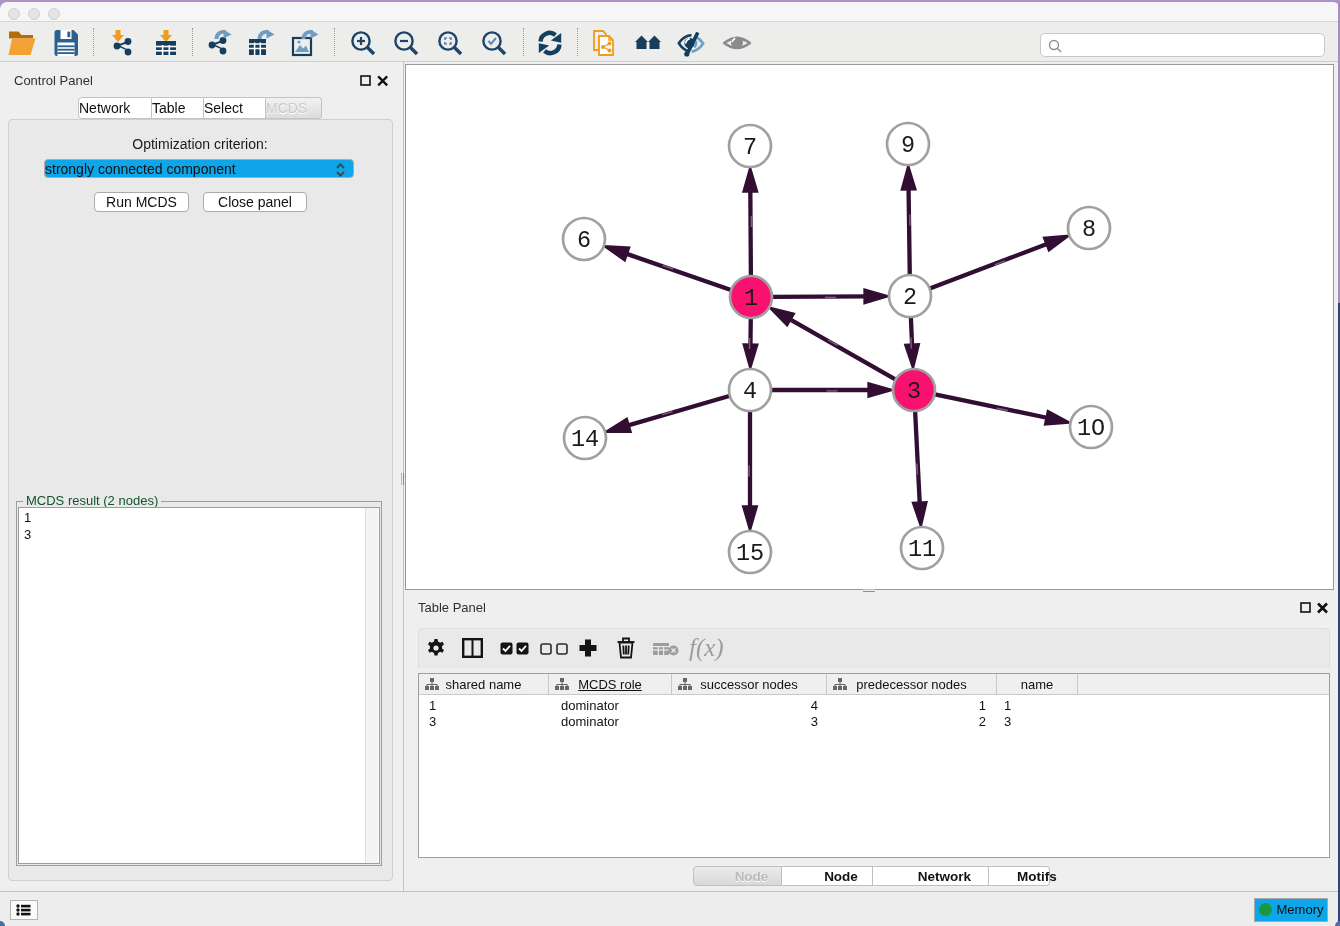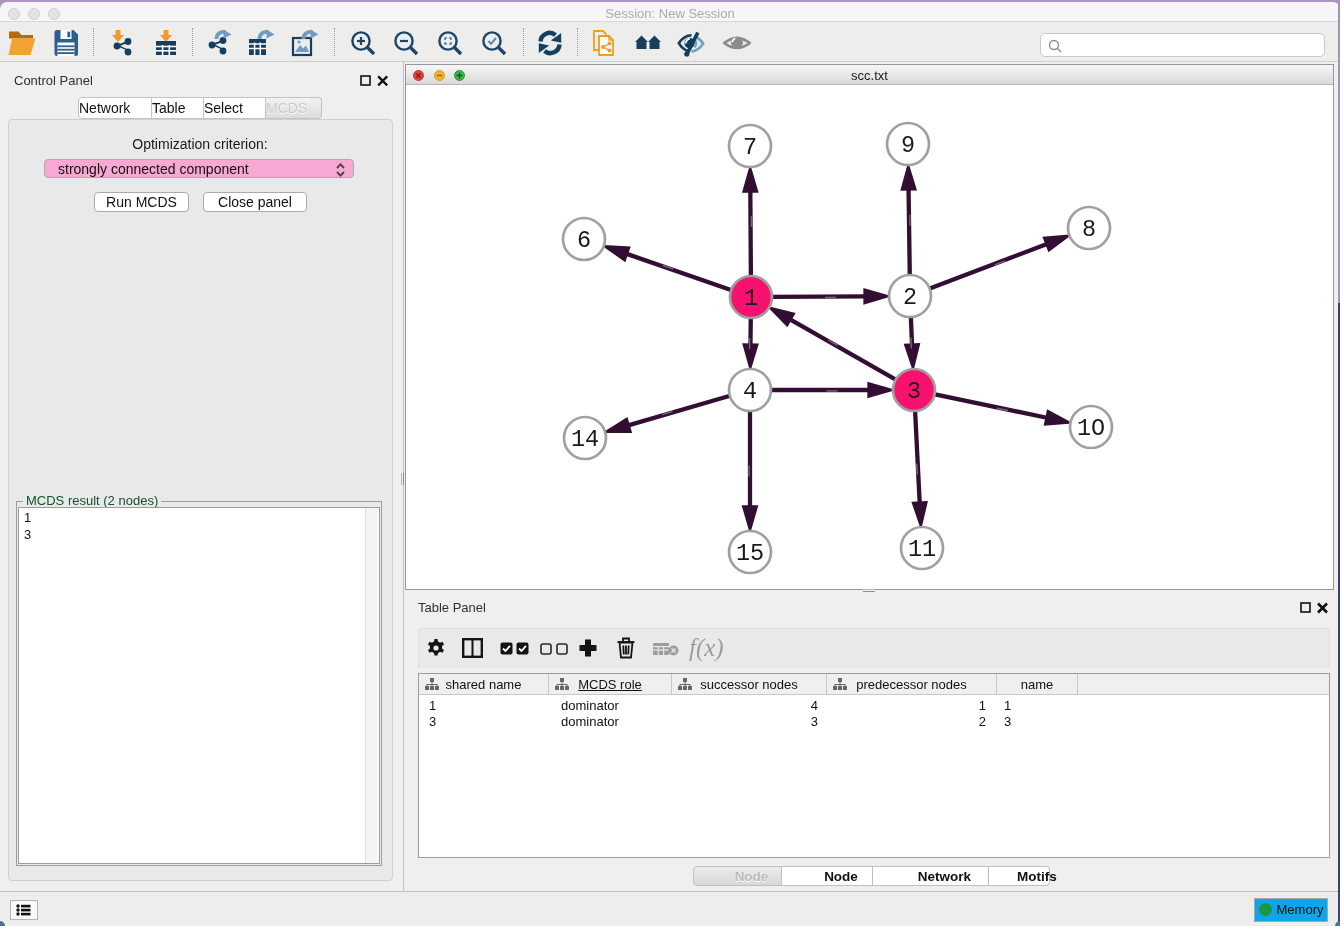--- a/index.html
+++ b/index.html
@@ -18,21 +18,21 @@
 #searchbox { left:1040px; top:11px; width:285px; height:24px; background:#fff; border:1px solid #c8c8c8; border-radius:5px; }
 #searchbox svg { position:absolute; left:6px; top:4px; }
 
 
 #cpanel { left:0; top:62px; width:404px; height:829px; background:#efefef; border-right:1px solid #c4c4c4; }
 #cpTitle { left:14px; top:11px; font-size:13px; color:#303030; }
 .tab { position:absolute; top:35px; height:22px; background:#fff; border:1px solid #c3c3c3; font-size:14px; color:#111; line-height:21px; }
 .tabsel { background:linear-gradient(#f2f2f2,#dcdcdc); color:#c8cbc6; text-shadow:0 1px 0 #fff; }
 #cpBody { left:8px; top:57px; width:385px; height:762px; background:#e9e9e9; border:1px solid #cfcfcf; border-radius:4px; }
 #optlabel { top:74px; left:0; width:400px; text-align:center; font-size:14px; color:#1a1a1a; }
-#combo { left:44px; top:97px; width:310px; height:19px; background:#f9a8d4; border:1px solid #ababab; border-radius:4px; font-size:14px; color:#111; line-height:18px; padding-left:13px; }
+#combo { left:44px; top:97px; width:310px; height:19px; background:#0ea5e9; border:1px solid #ababab; border-radius:4px; font-size:14px; color:#111; line-height:18px; }
 #combo svg { position:absolute; right:7px; top:3px; }
 .btn { position:absolute; top:130px; height:20px; background:#fff; border:1px solid #ababab; border-radius:4px; font-size:14px; color:#111; text-align:center; line-height:18px; }
 #groupbox { left:16px; top:439px; width:366px; height:365px; border:1px solid #9d9d9d; }
 #gbLabel { left:23px; top:431px; background:#e9e9e9; padding:0 3px; font-size:13px; color:#14532d; }
 #mcdsText { left:18px; top:445px; width:362px; height:357px; background:#fff; border:1px solid #9d9d9d; font-size:13px; color:#111; line-height:16.5px; padding:2px 0 0 5px; }
 #mcdsScroll { left:365px; top:446px; width:13px; height:355px; background:#f4f4f4; border-left:1px solid #e0e0e0; }
 
 
 #netwin { left:405px; top:64px; width:929px; height:526px; background:#fff; border:1px solid #979797; }
 #netTitle { left:0; top:0; width:100%; height:20px; background:linear-gradient(#f7f7f7,#d9d9d9); border-bottom:1px solid #b7b7b7; }
@@ -62,21 +62,20 @@
 #redge2 { left:1338px; top:303px; width:2px; height:623px; background:#31447a; }
 .corner { width:5px; height:5px; background:#4a6fa5; }
 </style>
 </head>
 <body>
 <div class="abs" id="deskTop"></div>
 <div class="abs" id="titlebar">
   <div class="tl" style="left:8px;"></div>
   <div class="tl" style="left:28px;"></div>
   <div class="tl" style="left:48px;"></div>
-  <div class="abs" id="wTitle">Session: New Session</div>
 </div>
 <div class="abs" id="toolbar">
   <div class="tsep" style="left:93px;"></div>
   <div class="tsep" style="left:192px;"></div>
   <div class="tsep" style="left:334px;"></div>
   <div class="tsep" style="left:523px;"></div>
   <div class="tsep" style="left:577px;"></div>
   <svg class="ticon" style="left:8px;" width="28" height="28" viewBox="0 0 28 28">
       <path d="M1 2.5 L10.5 2.5 L13.5 6 L25 6 L25 9.5 L1 9.5 Z" fill="#b56d0b"></path>
       <path d="M4 9.5 L27.5 9.5 L22.5 26 L0.5 26 Z" fill="#f2a233"></path>
@@ -236,38 +235,20 @@
   </div>
   <div class="abs btn" style="left:94px; width:95px;">Run MCDS</div>
   <div class="abs btn" style="left:203px; width:104px;">Close panel</div>
   <div class="abs" id="groupbox"></div>
   <div class="abs" id="gbLabel">MCDS result (2 nodes)</div>
   <div class="abs" id="mcdsText">1<br>3</div>
   <div class="abs" id="mcdsScroll"></div>
 </div>
 
 <div class="abs" id="netwin">
-  <div class="abs" id="netTitle">
-    <div class="mtl" style="left:7px; background:#e1423e; border:1px solid #c23a34;">
-        <svg width="9" height="9" viewBox="0 0 9 9" style="position:absolute;left:0;top:0;">
-          <path d="M2.4 2.4 L6.6 6.6 M6.6 2.4 L2.4 6.6" stroke="#7d1310" stroke-width="1.3"></path>
-        </svg>
-      </div>
-    <div class="mtl" style="left:28px; background:#f0b233; border:1px solid #d99c29;">
-        <svg width="9" height="9" viewBox="0 0 9 9" style="position:absolute;left:0;top:0;">
-          <path d="M1.8 4.5 L7.2 4.5" stroke="#99600e" stroke-width="1.4"></path>
-        </svg>
-      </div>
-    <div class="mtl" style="left:48px; background:#3eb648; border:1px solid #2f9b38;">
-        <svg width="9" height="9" viewBox="0 0 9 9" style="position:absolute;left:0;top:0;">
-          <path d="M1.6 4.5 L7.4 4.5 M4.5 1.6 L4.5 7.4" stroke="#0d5f14" stroke-width="1.4"></path>
-        </svg>
-      </div>
-    <div class="abs" id="netName">scc.txt</div>
-  </div>
   <svg class="abs" id="graph" width="927" height="504" viewBox="0 0 927 504">
     <g stroke="#320e33" stroke-width="4.3" fill="#320e33" stroke-linecap="butt">
       <line x1="344.9" y1="193.0" x2="344.3" y2="102.5"></line>
         <polygon points="344.2,86.5 349.8,105.5 338.8,105.5"></polygon>
       <line x1="327.1" y1="205.8" x2="217.2" y2="167.6"></line>
         <polygon points="202.1,162.4 221.8,163.4 218.2,173.8"></polygon>
       <line x1="364.0" y1="211.9" x2="462.5" y2="211.3"></line>
         <polygon points="478.5,211.2 459.5,216.8 459.5,205.8"></polygon>
       <line x1="344.8" y1="231.0" x2="344.4" y2="263.5"></line>
         <polygon points="344.3,279.5 339.0,260.4 350.0,260.6"></polygon>

